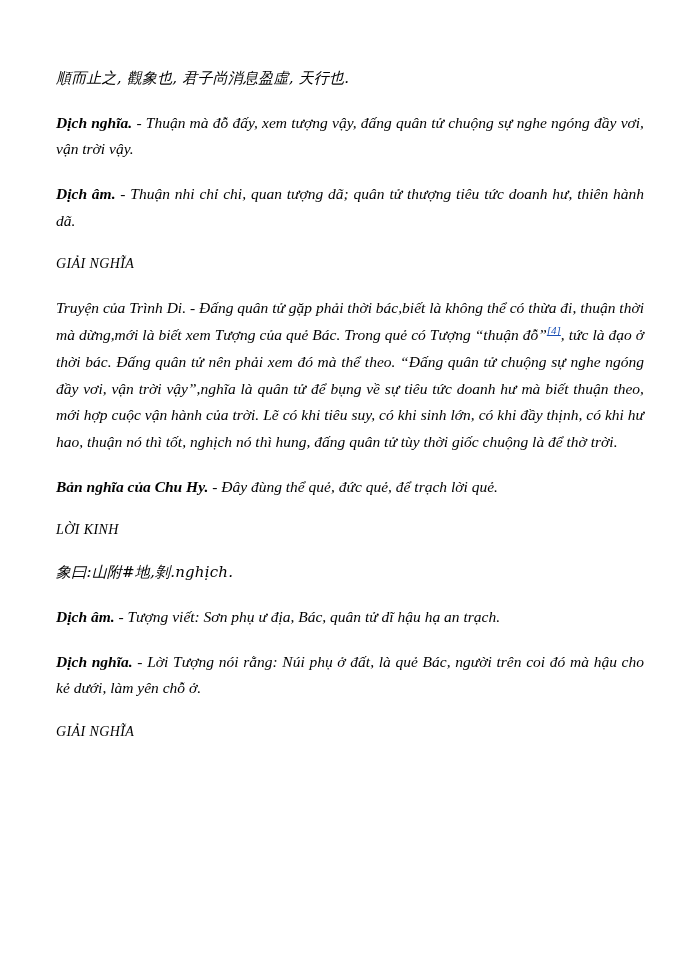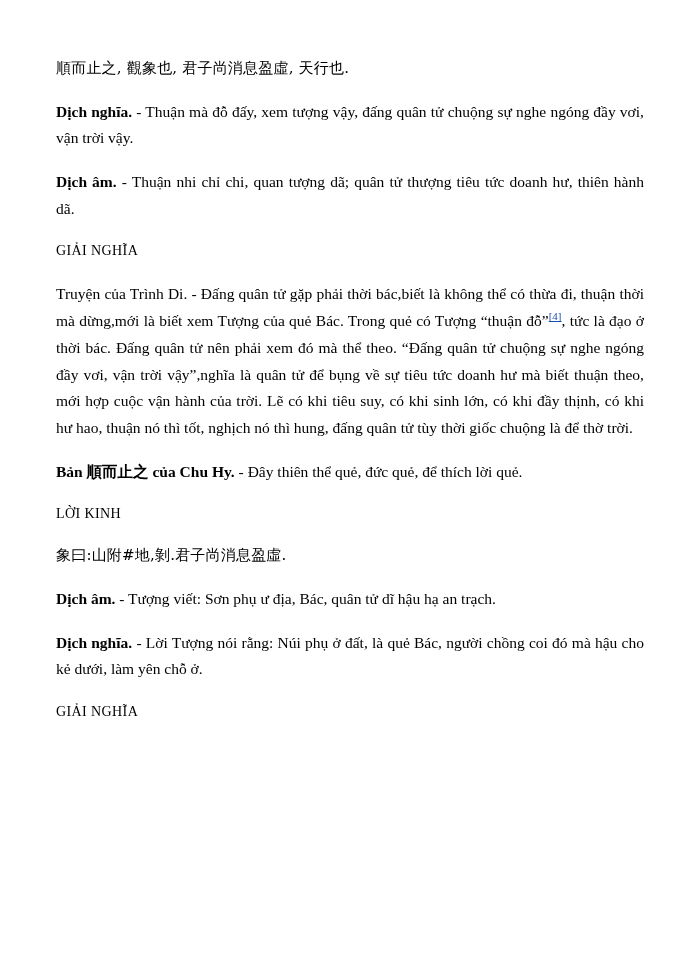--- a/index.html
+++ b/index.html
@@ -17,23 +17,24 @@
   .page {
     box-sizing: border-box;
     width: 700px;
     height: 960px;
     padding: 48px 56px 0 56px;
     background: #ffffff;
   }
   .para {
     font-size: 15.5px;
     line-height: 1.72;
-    margin: 8px 0 17px 0;
+    margin: 18px 0 17px 0;
     text-align: justify;
     text-justify: inter-word;
+    font-style: italic;
   }
   .para.cjk {
     font-family: "DejaVu Serif", "DejaVu Sans", serif;
     font-size: 15px;
     letter-spacing: 0.2px;
   }
   .para.heading {
     font-size: 14px;
     letter-spacing: 0.4px;
   }
@@ -67,37 +68,37 @@
 
   <p class="para heading">
     <span>GIẢI NGHĨA</span>
   </p>
 
   <p class="para">
     <span>Truyện của Trình Di. - Đấng quân tử gặp phải thời bác,biết là không thể có thừa đi, thuận thời mà dừng,mới là biết xem Tượng của quẻ Bác. Trong quẻ có Tượng “thuận đỗ”</span><a class="footnote-ref">[4]</a><span>, tức là đạo ở thời bác. Đấng quân tử nên phải xem đó mà thể theo. “Đấng quân tử chuộng sự nghe ngóng đầy vơi, vận trời vậy”,nghĩa là quân tử để bụng về sự tiêu tức doanh hư mà biết thuận theo, mới hợp cuộc vận hành của trời. Lẽ có khi tiêu suy, có khi sinh lớn, có khi đầy thịnh, có khi hư hao, thuận nó thì tốt, nghịch nó thì hung, đấng quân tử tùy thời giốc chuộng là để thờ trời.</span>
   </p>
 
   <p class="para">
-    <span class="lead">Bản 順而止之 của Chu Hy.</span><span> - Đây thiên thể quẻ, đức quẻ, để thích lời quẻ.</span>
+    <span class="lead">Bản nghĩa của Chu Hy.</span><span> - Đây đùng thể quẻ, đức quẻ, để trạch lời quẻ.</span>
   </p>
 
   <p class="para heading">
     <span>LỜI KINH</span>
   </p>
 
   <p class="para cjk">
-    <span>象曰:山附#地,剝.君子尚消息盈虛.</span>
+    <span>象曰:山附#地,剝.nghịch.</span>
   </p>
 
   <p class="para">
     <span class="lead">Dịch âm.</span><span> - Tượng viết: Sơn phụ ư địa, Bác, quân tử dĩ hậu hạ an trạch.</span>
   </p>
 
   <p class="para">
-    <span class="lead">Dịch nghĩa.</span><span> - Lời Tượng nói rằng: Núi phụ ở đất, là quẻ Bác, người chồng coi đó mà hậu cho kẻ dưới, làm yên chỗ ở.</span>
+    <span class="lead">Dịch nghĩa.</span><span> - Lời Tượng nói rằng: Núi phụ ở đất, là quẻ Bác, người trên coi đó mà hậu cho kẻ dưới, làm yên chỗ ở.</span>
   </p>
 
   <p class="para heading">
     <span>GIẢI NGHĨA</span>
   </p>
 
 
 </div>
 
 </body></html>

